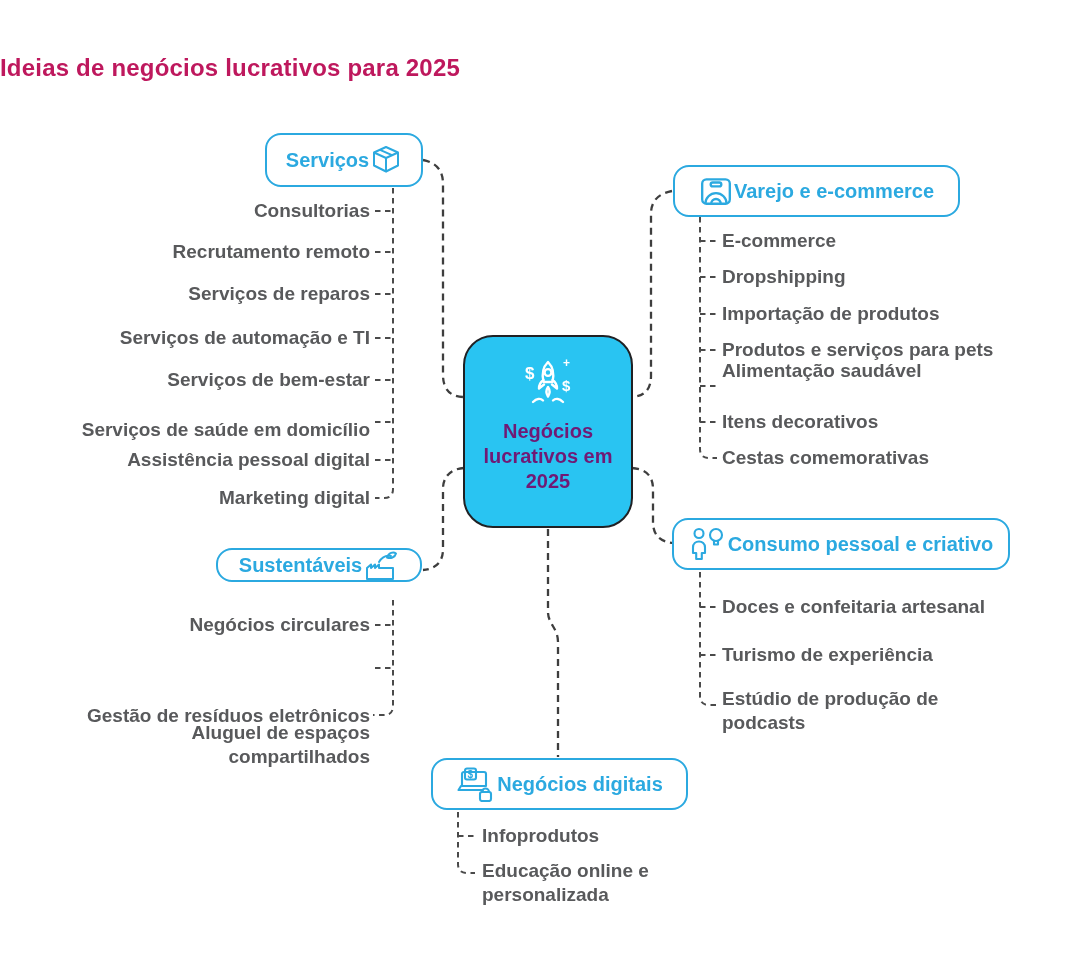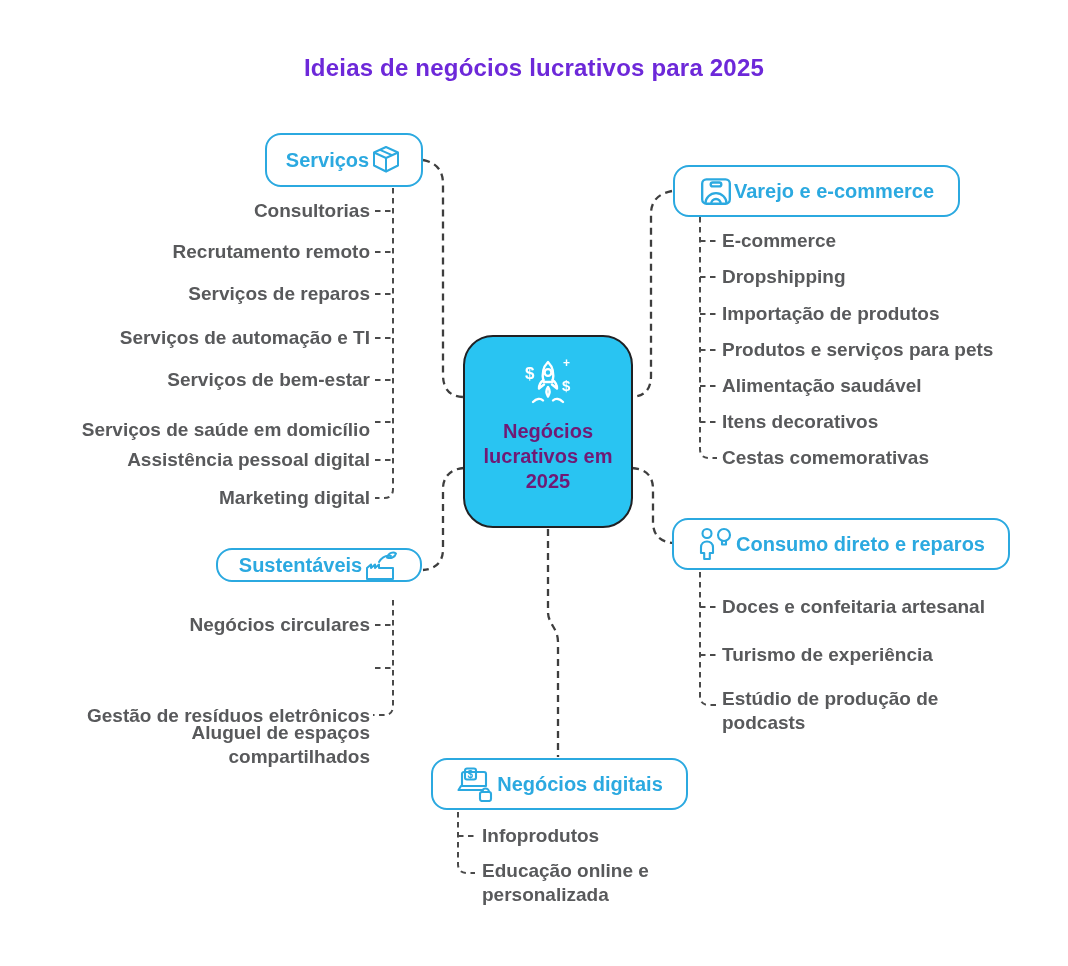--- a/index.html
+++ b/index.html
@@ -8,22 +8,21 @@
     width:1068px;height:966px;
     background:#ffffff;
     font-family:"Liberation Sans", sans-serif;
     overflow:hidden;
   }
   .conn-layer{position:absolute;left:0;top:0;z-index:0;}
   .main-conn{fill:none;stroke:#3e3e3e;stroke-width:2.3;stroke-dasharray:7 5;}
   .item-conn{fill:none;stroke:#4a4a4a;stroke-width:2;stroke-dasharray:5.5 4.5;}
   .title{
     position:absolute;left:0;right:0;top:54px;
-    text-align:center;
-    font-size:24px;font-weight:bold;color:#6d28d9;
+    font-size:24px;font-weight:bold;color:#be185d;
     letter-spacing:0.2px;
     z-index:2;
   }
   .node{
     position:absolute;z-index:2;
     background:#ffffff;
     border:2px solid #2ba9e0;
     border-radius:16px;
     display:flex;align-items:center;justify-content:center;
     gap:1px;
@@ -148,21 +147,21 @@
     </svg>
   </div>
 
   <div class="node" style="left:672px;top:518px;width:338px;height:52px;">
     <svg width="38" height="36" viewBox="0 0 38 36" fill="none" stroke="#2ba9e0" stroke-width="2.1" stroke-linejoin="round" stroke-linecap="round">
       <circle cx="10" cy="7.5" r="4.5"></circle>
       <path d="M4,27 V21.5 C4,17.5 6.8,15.5 10,15.5 C13.2,15.5 16,17.5 16,21.5 V27 H12.8 V33 H7.2 V27 Z"></path>
       <circle cx="27" cy="9" r="6"></circle>
       <path d="M25,15 V18.5 H29 V15"></path>
     </svg>
-    <span class="lbl">Consumo direto e reparos</span>
+    <span class="lbl">Consumo pessoal e criativo</span>
   </div>
 
   <div class="node" style="left:431px;top:758px;width:257px;height:52px;">
     <svg width="40" height="36" viewBox="0 0 40 36" fill="none" stroke="#2ba9e0" stroke-width="2.1" stroke-linejoin="round" stroke-linecap="round">
       <path d="M8,6 H28 C29.1,6 30,6.9 30,8 V20 H6 V8 C6,6.9 6.9,6 8,6 Z"></path>
       <rect x="9" y="2.5" width="11" height="11" rx="2"></rect>
       <text x="11.6" y="11.6" font-size="10" font-weight="bold" fill="#2ba9e0" stroke="none" font-family="Liberation Sans, sans-serif">$</text>
       <path d="M5,20 L2.5,24 H27"></path>
       <path d="M26,26 A3.5,3.5 0 0 1 33,26"></path>
       <rect x="24" y="26" width="11" height="9" rx="2"></rect>
@@ -176,21 +175,21 @@
   <div class="item r" style="right:698px;top:325px;">Serviços de automação e TI</div>
   <div class="item r" style="right:698px;top:367px;">Serviços de bem-estar</div>
   <div class="item r" style="right:698px;top:409px;margin-top:8px;">Serviços de saúde em domicílio</div>
   <div class="item r" style="right:698px;top:447px;">Assistência pessoal digital</div>
   <div class="item r" style="right:698px;top:485px;">Marketing digital</div>
 
   <div class="item" style="left:722px;top:228px;">E-commerce</div>
   <div class="item" style="left:722px;top:264px;">Dropshipping</div>
   <div class="item" style="left:722px;top:301px;">Importação de produtos</div>
   <div class="item" style="left:722px;top:337px;">Produtos e serviços para pets</div>
-  <div class="item" style="left:722px;top:373px;">Alimentação saudável</div>
+  <div class="item" style="left:722px;top:358px;">Alimentação saudável</div>
   <div class="item" style="left:722px;top:409px;">Itens decorativos</div>
   <div class="item" style="left:722px;top:445px;">Cestas comemorativas</div>
 
   <div class="item r" style="right:698px;top:612px;">Negócios circulares</div>
   <div class="item r" style="right:698px;top:655px;margin-top:48px;">Gestão de resíduos eletrônicos</div>
   <div class="item wrap" style="right:698px;top:721px;width:205px;text-align:right;">Aluguel de espaços compartilhados</div>
 
   <div class="item" style="left:722px;top:594px;">Doces e confeitaria artesanal</div>
   <div class="item" style="left:722px;top:642px;">Turismo de experiência</div>
   <div class="item wrap" style="left:722px;top:687px;width:240px;">Estúdio de produção de podcasts</div>

